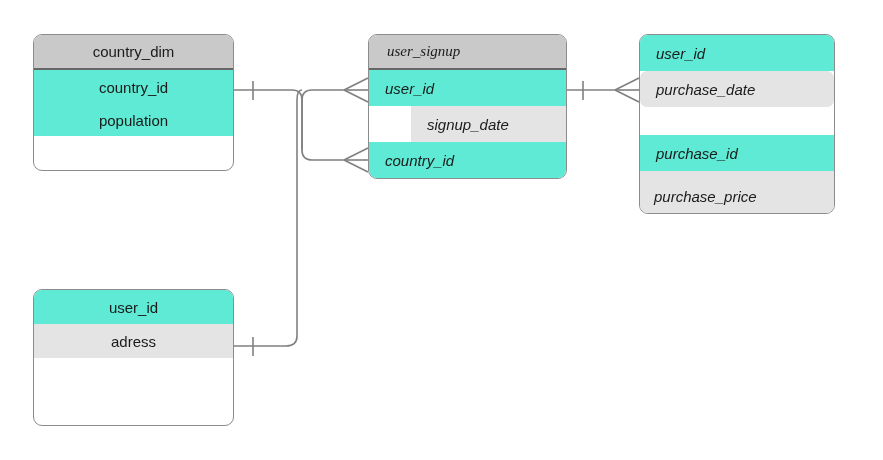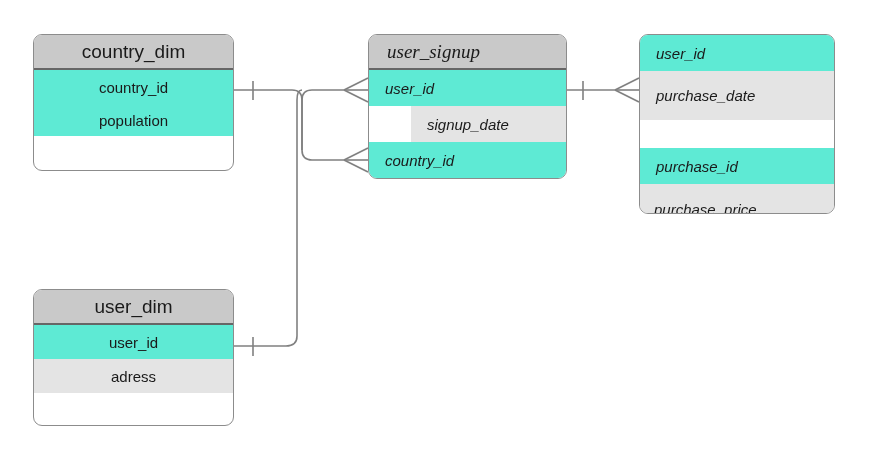--- a/index.html
+++ b/index.html
@@ -36,21 +36,21 @@
     border-radius: 9px;
     background: #ffffff;
     overflow: hidden;
     box-shadow: 0 0 0 0 rgba(0,0,0,0);
   }
   .entity-header {
     box-sizing: border-box;
     background: #c9c9c9;
     border-bottom: 2px solid #666666;
     color: #1a1a1a;
-    font-size: 19px;
+    font-size: 15px;
     line-height: 1;
     display: flex;
     align-items: center;
   }
   .entity-row {
     box-sizing: border-box;
     color: #1a1a1a;
     font-size: 15px;
     line-height: 1;
     display: flex;
@@ -138,24 +138,23 @@
 
   <div class="entity align-left italic" style="left:368px; top:34px; width:199px; height:145px;">
     <div class="entity-header" style="height:35px;">user_signup</div>
     <div class="entity-row" style="height:36px;">user_id</div>
     <div class="entity-row alt" style="height:36px;margin-left:42px;">signup_date</div>
     <div class="entity-row" style="height:36px;">country_id</div>
   </div>
 
   <div class="entity align-left italic" style="left:639px; top:34px; width:196px; height:180px;">
     <div class="entity-row" style="height:36px;">user_id</div>
-    <div class="entity-row alt" style="height:49px;">purchase_date</div>
+    <div class="entity-row alt" style="height:36px;border-radius:7px;">purchase_date</div>
     <div class="entity-row" style="height:36px;margin-top:28px;">purchase_id</div>
     <div class="entity-row alt" style="height:50px;padding-left:14px;">purchase_price</div>
   </div>
 
   <div class="entity align-center" style="left:33px; top:289px; width:201px; height:137px;">
-    <div class="entity-header" style="height:35px;">user_dim</div>
     <div class="entity-row" style="height:34px;">user_id</div>
     <div class="entity-row alt" style="height:34px;">adress</div>
   </div>
 
 </div>
 
 </body></html>

